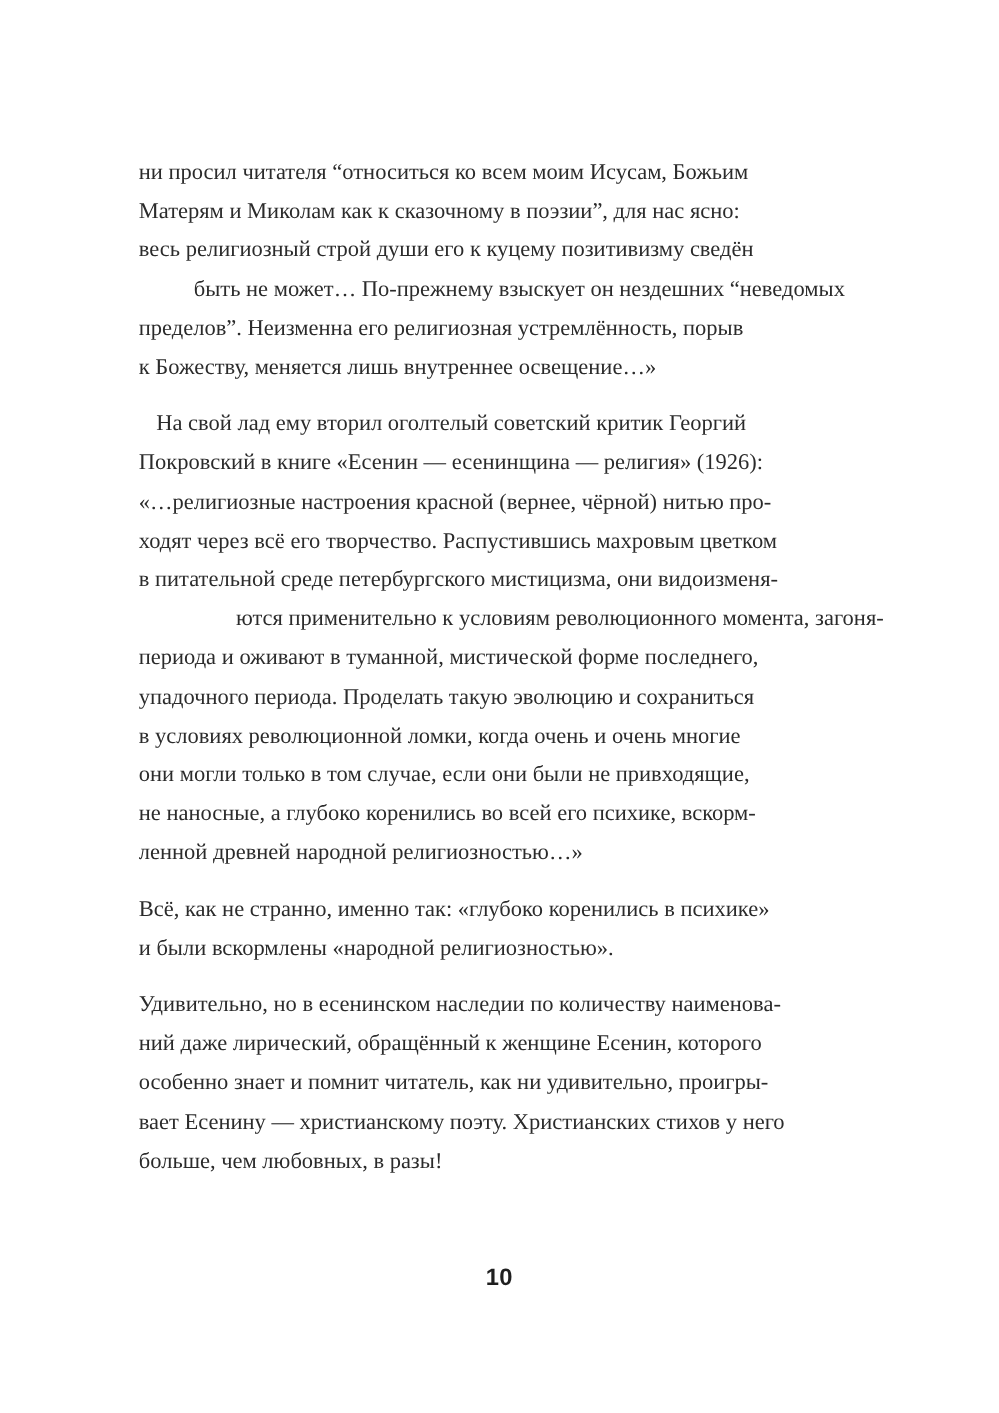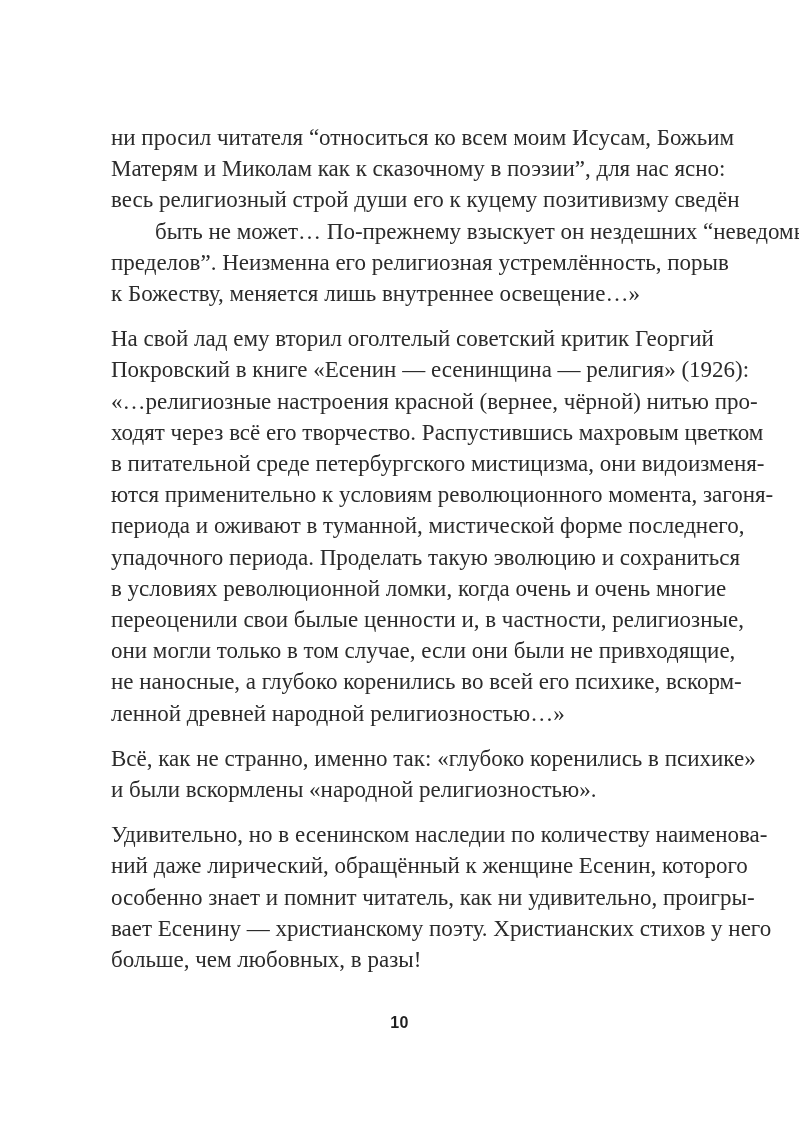--- a/index.html
+++ b/index.html
@@ -29,21 +29,21 @@
 
   .text-column {
     position: absolute;
     left: 111px;
     top: 122px;
     width: 596px;
   }
 
   .para {
     margin: 0 0 14px 0;
-    font-size: 23px;
+    font-size: 18px;
     line-height: 31.2px;
     text-align: left;
     letter-spacing: 0.0px;
     word-spacing: 0px;
     color: #2b2b2b;
   }
 
   .para:last-child {
     margin-bottom: 16px;
   }
@@ -60,21 +60,21 @@
   }
 
   .folio {
     position: absolute;
     left: 0;
     top: 1014px;
     width: 799px;
     text-align: center;
     font-family: "Liberation Sans", "DejaVu Sans", sans-serif;
     font-weight: bold;
-    font-size: 16px;
+    font-size: 19px;
     line-height: 18px;
     color: #1f1f1f;
     letter-spacing: 0.3px;
   }
 </style>
 </head>
 <body>
 
 <div class="page">
 
@@ -83,30 +83,29 @@
     <p class="para">
       <span class="line j" style="word-spacing: 0px;">ни просил читателя “относиться ко всем моим Исусам, Божьим</span>
       <span class="line j" style="word-spacing: 0px;">Матерям и Миколам как к сказочному в поэзии”, для нас ясно:</span>
       <span class="line j" style="word-spacing: 0px;">весь религиозный строй души его к куцему позитивизму сведён</span>
       <span class="line j" style="word-spacing: 0px; margin-left: 44px;">быть не может… По-прежнему взыскует он нездешних “неведомых</span>
       <span class="line j" style="word-spacing: 0px;">пределов”. Неизменна его религиозная устремлённость, порыв</span>
       <span class="line">к Божеству, меняется лишь внутреннее освещение…»</span>
     </p>
 
     <p class="para">
-      <span class="line j" style="word-spacing: 0px;">На свой лад ему вторил оголтелый советский критик Георгий</span>
+      <span class="line j" style="word-spacing: 0px; margin-left: 14px;">На свой лад ему вторил оголтелый советский критик Георгий</span>
       <span class="line j" style="word-spacing: 0px;">Покровский в книге «Есенин — есенинщина — религия» (1926):</span>
       <span class="line j" style="word-spacing: 0px;">«…религиозные настроения красной (вернее, чёрной) нитью про-</span>
       <span class="line j" style="word-spacing: 0px;">ходят через всё его творчество. Распустившись махровым цветком</span>
       <span class="line j" style="word-spacing: 0px;">в питательной среде петербургского мистицизма, они видоизменя-</span>
-      <span class="line j" style="word-spacing: 0px;">ются применительно к условиям революционного момента, загоня-</span>
+      <span class="line j" style="word-spacing: 0px; text-align: right;">ются применительно к условиям революционного момента, загоня-</span>
       <span class="line j" style="word-spacing: 0px;">периода и оживают в туманной, мистической форме последнего,</span>
       <span class="line j" style="word-spacing: 0px;">упадочного периода. Проделать такую эволюцию и сохраниться</span>
       <span class="line j" style="word-spacing: 0px;">в условиях революционной ломки, когда очень и очень многие</span>
-      <span class="line j" style="word-spacing: 0px;">переоценили свои былые ценности и, в частности, религиозные,</span>
       <span class="line j" style="word-spacing: 0px;">они могли только в том случае, если они были не привходящие,</span>
       <span class="line j" style="word-spacing: 0px;">не наносные, а глубоко коренились во всей его психике, вскорм-</span>
       <span class="line">ленной древней народной религиозностью…»</span>
     </p>
 
     <p class="para">
       <span class="line j" style="word-spacing: 0px;">Всё, как не странно, именно так: «глубоко коренились в психике»</span>
       <span class="line">и были вскормлены «народной религиозностью».</span>
     </p>
 

